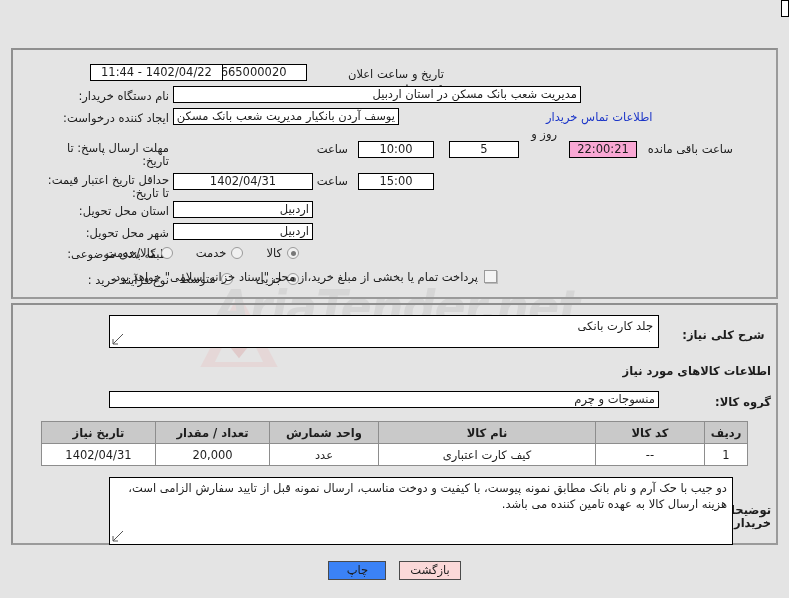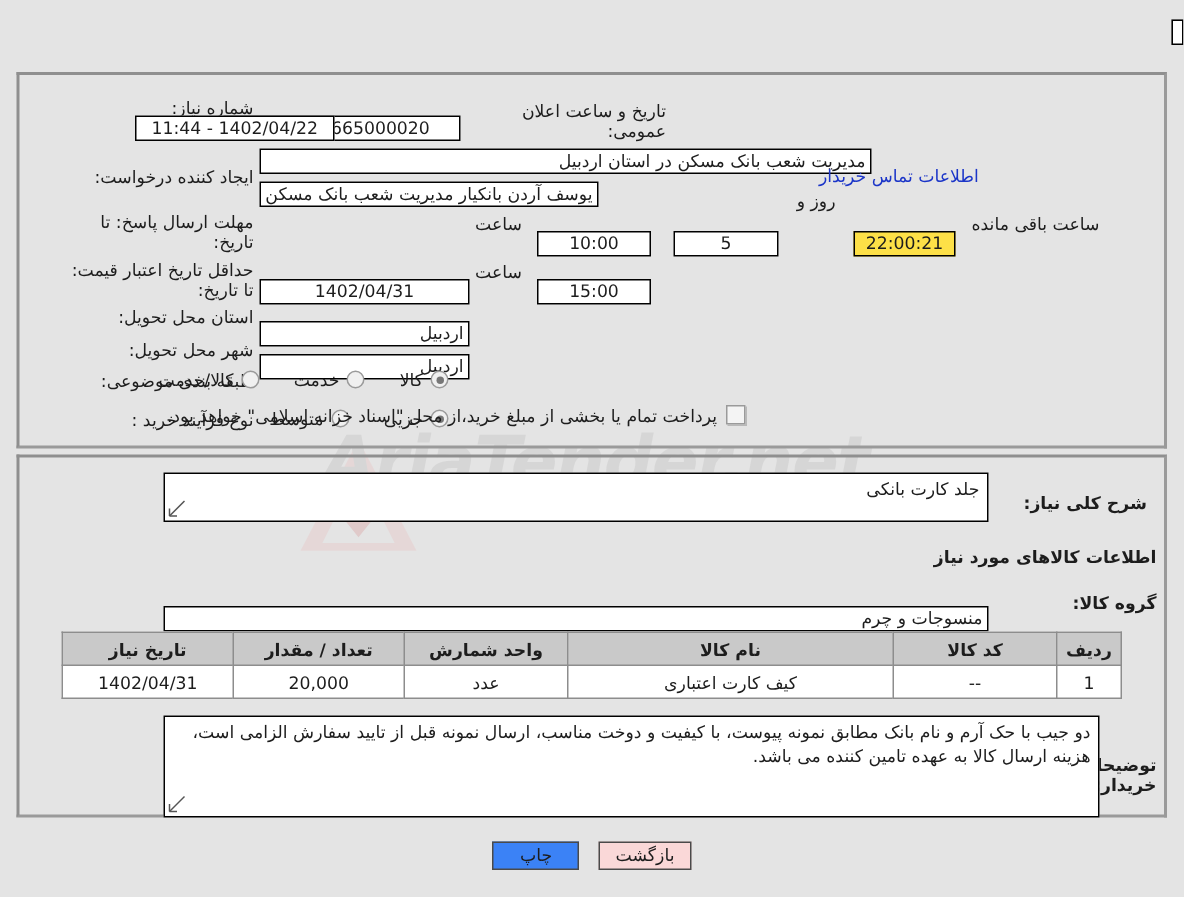--- a/index.html
+++ b/index.html
@@ -96,24 +96,23 @@
     background: #ffffff;
     height: 17px;
     box-sizing: border-box;
     font-size: 11.5px;
     color: #1d1d1d;
     line-height: 15px;
     padding: 0 3px;
     overflow: hidden;
     white-space: nowrap;
     text-align: center;
-    margin-top: 13px;
   }
   .tbox.rt  { text-align: right; }
-  .tbox.cnt { background: #fde047; }
+  .tbox.cnt { background: #f9a8d4; }
   .inline-txt {
     font-size: 11.5px;
     color: #1d1d1d;
     line-height: 17px;
     padding: 0 4px;
     white-space: nowrap;
   }
   .link {
     font-size: 11.5px;
     color: #1b35c8;
@@ -253,20 +252,21 @@
   <div class="tbox" style="position:absolute; right:482px; top:64px; width:158px; z-index:2;">1102003665000020</div>
 
   <div class="lbl" style="position:absolute; right:345px; top:66px; width:130px; z-index:2;">تاریخ و ساعت اعلان عمومی:</div>
 
   <div class="tbox" style="position:absolute; left:null;"></div>
 
   <div class="tbox" style="position:absolute; right:null;"></div>
 
   <div class="tbox" style="position:absolute; left:90px; top:64px; width:133px; z-index:2;">1402/04/22 - 11:44</div>
 
+  <div class="lbl" style="position:absolute; right:620px; top:88px; width:130px; z-index:2;">نام دستگاه خریدار:</div>
   <div class="tbox rt" style="position:absolute; right:208px; top:86px; width:408px; z-index:2;">مدیریت شعب بانک مسکن در استان اردبیل</div>
 
   <div class="lbl" style="position:absolute; right:620px; top:110px; width:130px; z-index:2;">ایجاد کننده درخواست:</div>
   <div class="tbox rt" style="position:absolute; right:390px; top:108px; width:226px; z-index:2;">یوسف آردن بانکیار مدیریت شعب بانک مسکن در استان اردبیل</div>
 
   <div class="link" style="position:absolute; left:546px; top:109px; z-index:2;">اطلاعات تماس خریدار</div>
 
   <div class="lbl" style="position:absolute; right:620px; top:140px; width:128px; z-index:2;">مهلت ارسال پاسخ: تا تاریخ:</div>
   <div class="inline-txt" style="position:absolute; right:437px; top:141px; z-index:2;">ساعت</div>
   <div class="tbox" style="position:absolute; right:355px; top:141px; width:76px; z-index:2;">10:00</div>

